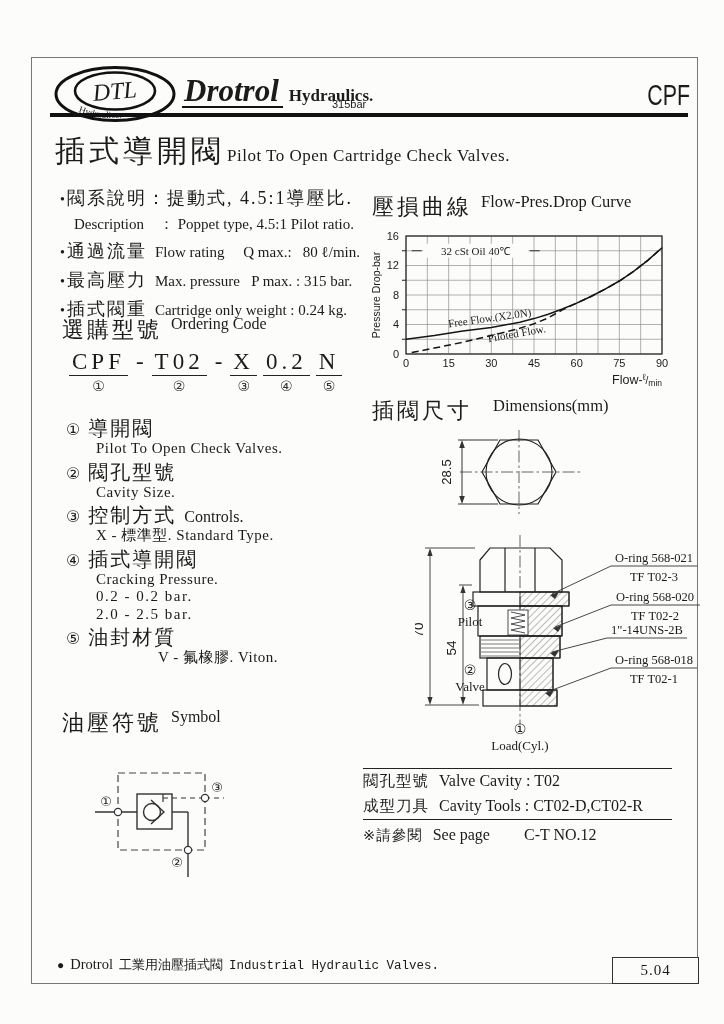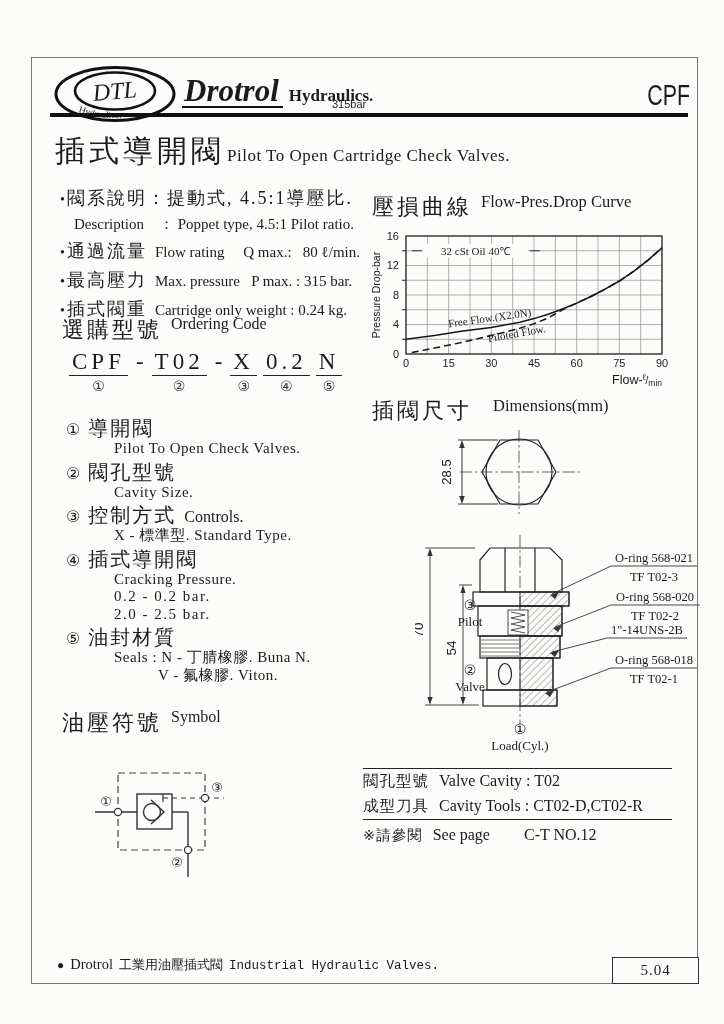--- a/index.html
+++ b/index.html
@@ -30,21 +30,21 @@
   .seg{display:flex;flex-direction:column;align-items:center;margin:0 3px;}
   .seg-text{font-size:23px;letter-spacing:4px;border-bottom:1.2px solid #222;padding:0 3px 1px 3px;line-height:24px;}
   .seg-num{font-size:14px;font-family:"DejaVu Sans",sans-serif;margin-top:2px;color:#333;}
   .odash{font-size:23px;margin:0 5px;line-height:24px;}
   
   .item{margin-bottom:4px;}
   .item-head{display:flex;align-items:baseline;gap:8px;line-height:21px;}
   .item-num{font-size:16px;font-family:"DejaVu Sans",sans-serif;}
   .item-zh{font-size:20px;letter-spacing:2px;}
   .item-en{font-size:16px;}
-  .item-sub{margin-left:48px;font-size:15px;line-height:17.5px;letter-spacing:.5px;}
+  .item-sub{margin-left:30px;font-size:15px;line-height:17.5px;letter-spacing:.5px;}
   .indent2{margin-left:92px;}
   
   .cavity{position:absolute;left:363px;top:768px;width:309px;font-size:16px;}
   .cavity .hr{border-top:1.5px solid #222;height:0;}
   .cavity-row{display:flex;align-items:baseline;padding:2px 0;}
   .cav-zh{font-size:15.5px;letter-spacing:1px;margin-right:10px;}
   .cav-en{font-size:16px;white-space:pre;}
   .note-ref{margin-left:34px;}
   
   .footer{position:absolute;left:57px;top:956px;display:flex;align-items:baseline;gap:6px;}
@@ -164,21 +164,20 @@
         </div>
       <div class="item-sub">Cracking Pressure.</div>
       <div class="item-sub" style="letter-spacing:1.5px;">0.2 - 0.2 bar.</div>
       <div class="item-sub" style="letter-spacing:1.5px;">2.0 - 2.5 bar.</div>
     </div>
     <div class="item">
       <div class="item-head">
           <span class="item-num">⑤</span>
           <span class="item-zh">油封材質</span>
         </div>
-      <div class="item-sub">Seals : N - 丁腈橡膠. Buna N.</div>
       <div class="item-sub indent2">V - 氟橡膠. Viton.</div>
     </div>
   </div>
 
   <div class="abs sec-head" style="left:62px;top:708px;">
     <span class="sec-zh">油壓符號</span>
     <span class="sec-en">Symbol</span>
   </div>
   <svg class="abs" style="left:78px;top:750px;" width="195" height="134" viewBox="0 0 195 134">
     <g stroke="#444" stroke-width="1.2" fill="none" stroke-dasharray="7 4">

